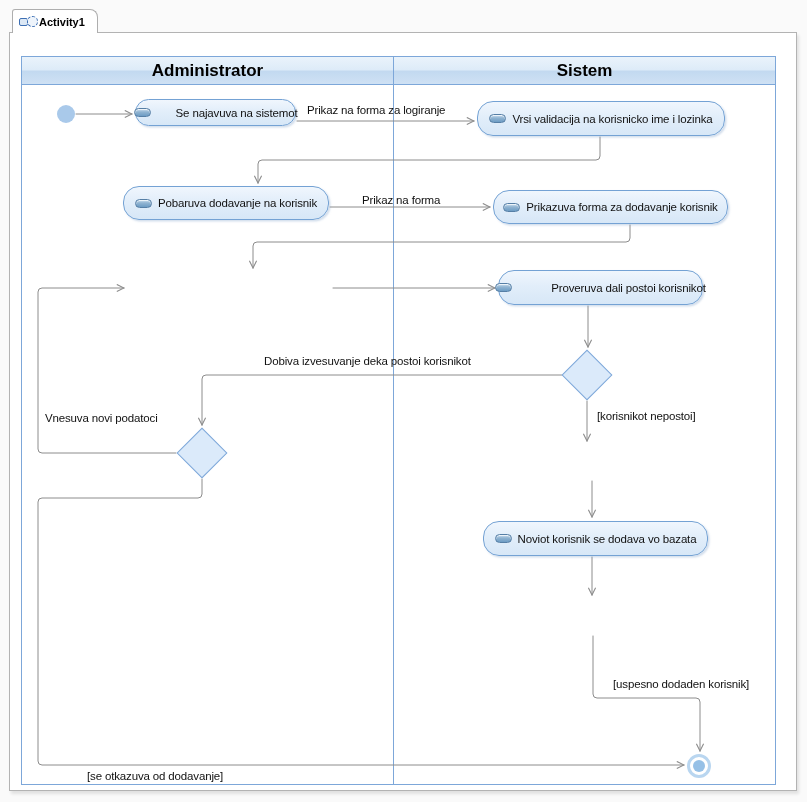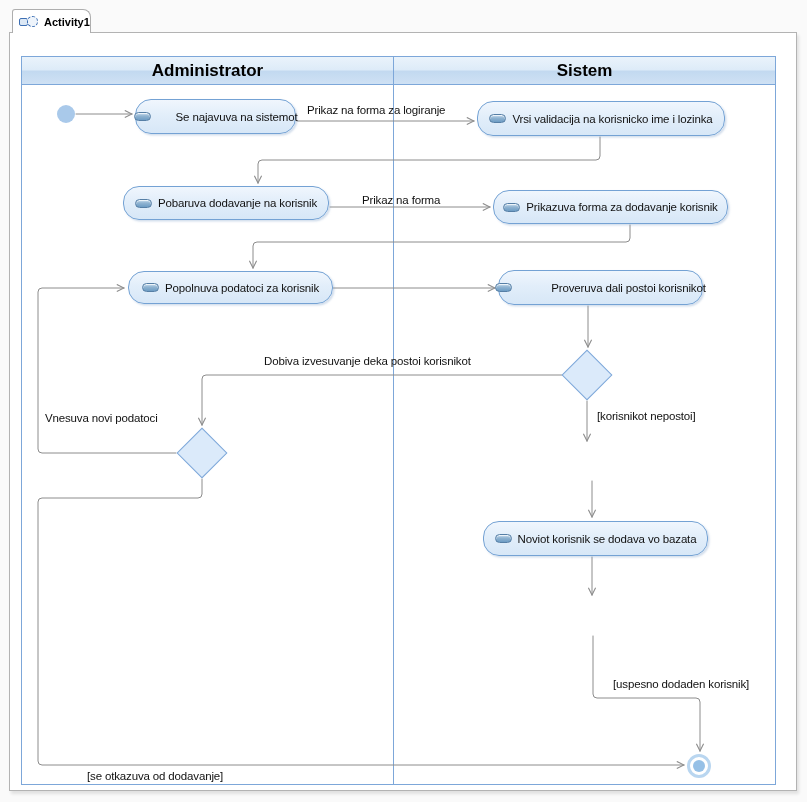--- a/index.html
+++ b/index.html
@@ -7,22 +7,22 @@
   body {
     font-family:"Liberation Sans", sans-serif;
     background:#fafafa;
     position:relative;
     overflow:hidden;
     color:#1a1a1a;
   }
   
   .diagram-tab {
     position:absolute; left:12px; top:9px; height:24px; z-index:3;
-    display:flex; align-items:center; gap:5px;
-    padding:0 0 0 6px;
+    display:flex; align-items:center; 
+    padding:0 12px 0 6px;
     background:#ffffff;
     border:1px solid #aeaeae; border-bottom:none;
     border-radius:3px 8px 0 0;
     font-size:11px; font-weight:bold; color:#000;
   }
   .tab-icon { position:relative; width:20px; height:13px; }
   .tab-icon .sq {
     position:absolute; left:0; top:3px; width:9px; height:8px;
     border:1px solid #3d6fb4; border-radius:2px; background:#dce8f5;
   }
@@ -82,21 +82,21 @@
     position:absolute; left:687px; top:754px; width:24px; height:24px;
     border-radius:50%; border:3px solid #b9d6f0; background:#ffffff;
     display:flex; align-items:center; justify-content:center;
   }
   .final-node .dot { width:12px; height:12px; border-radius:50%; background:#96c0e6; }
   .edge-label {
     position:absolute; font-size:11.5px; letter-spacing:-0.15px;
     color:#111; white-space:nowrap; line-height:14px;
   }
   
-  #n-a1 { left:135px; top:99px;  width:161px; height:35px;gap:25px; }
+  #n-a1 { left:135px; top:99px;  width:161px; height:27px;gap:25px; }
   #n-s1 { left:477px; top:101px; width:248px; height:35px; }
   #n-a2 { left:123px; top:186px; width:206px; height:34px; }
   #n-s2 { left:493px; top:190px; width:235px; height:34px; }
   #n-a3 { left:128px; top:271px; width:205px; height:33px; }
   #n-s3 { left:498px; top:270px; width:205px; height:35px;gap:39px; }
   #n-s4 { left:483px; top:444px; width:217px; height:36px; }
   #n-s5 { left:483px; top:521px; width:225px; height:35px; }
   #n-s6 { left:447px; top:599px; width:281px; height:36px; }
   #d1 { left:569px; top:357px; }
   #d2 { left:184px; top:435px; }
@@ -171,24 +171,20 @@
     <span>Vrsi validacija na korisnicko ime i lozinka</span>
   </div>
   <div class="activity" id="n-a2">
     <span class="action-icon"></span>
     <span>Pobaruva dodavanje na korisnik</span>
   </div>
   <div class="activity" id="n-s2">
     <span class="action-icon"></span>
     <span>Prikazuva forma za dodavanje korisnik</span>
   </div>
-  <div class="activity" id="n-a3">
-    <span class="action-icon"></span>
-    <span>Popolnuva podatoci za korisnik</span>
-  </div>
   <div class="activity" id="n-s3">
     <span class="action-icon"></span>
     <span>Proveruva dali postoi korisnikot</span>
   </div>
   <div class="activity" id="n-s5">
     <span class="action-icon"></span>
     <span>Noviot korisnik se dodava vo bazata</span>
   </div>
 
   <div class="edge-label" id="lbl-login">Prikaz na forma za logiranje</div>

